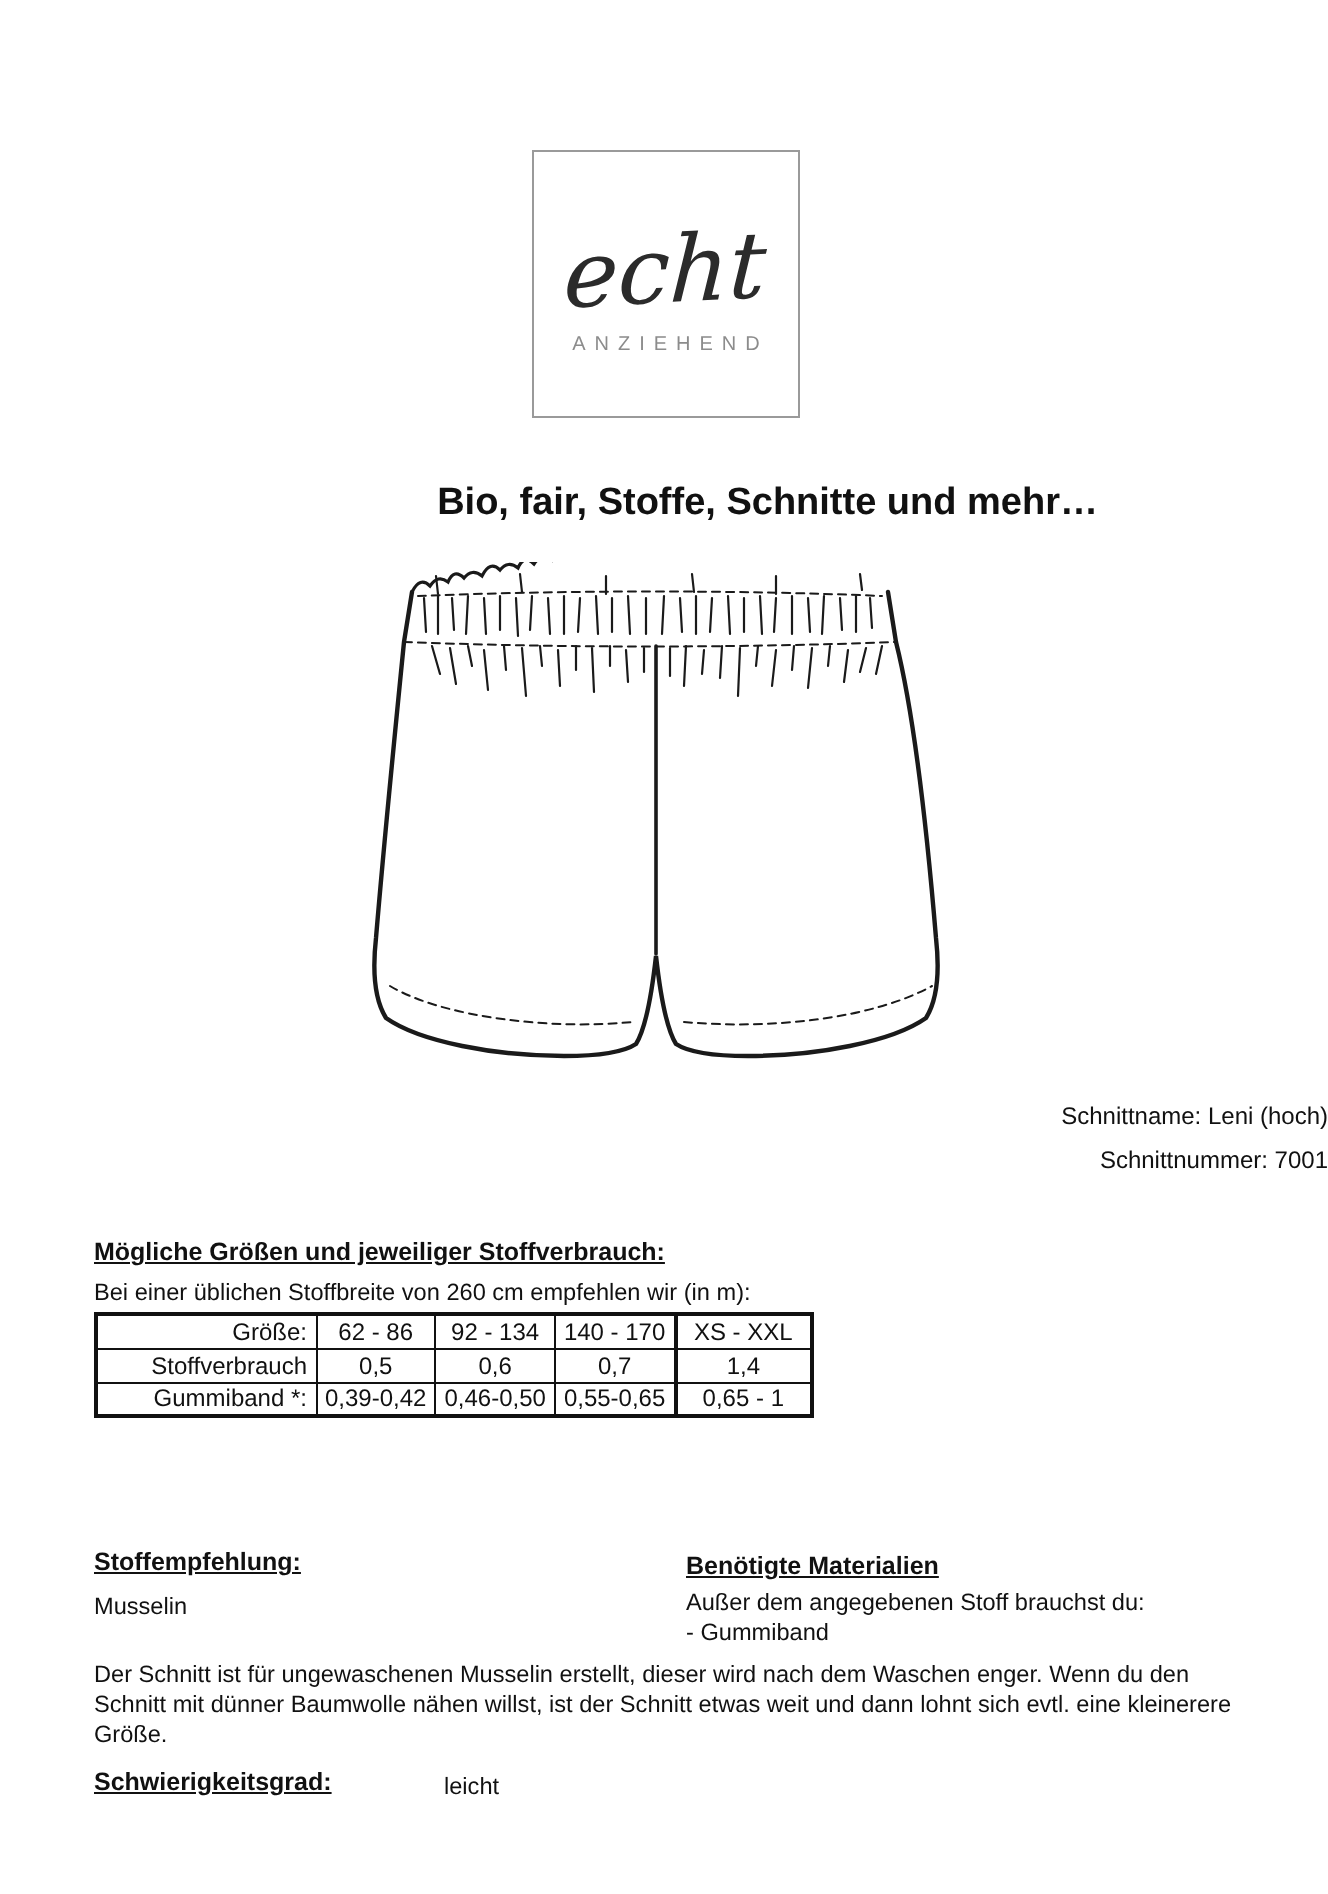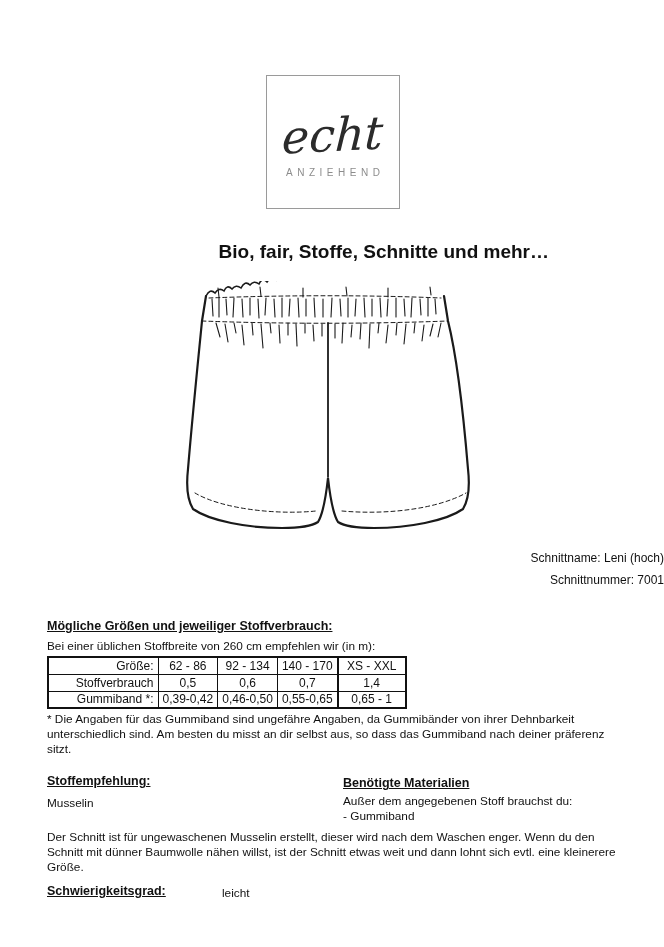--- a/index.html
+++ b/index.html
@@ -202,21 +202,20 @@
       <tr>
         <td>Gummiband *:</td>
         <td>0,39-0,42</td>
         <td>0,46-0,50</td>
         <td>0,55-0,65</td>
         <td>0,65 - 1</td>
       </tr>
     </tbody>
   </table>
 
-  <div class="body-text footnote">* Die Angaben für das Gummiband sind ungefähre Angaben, da Gummibänder von ihrer Dehnbarkeit unterschiedlich sind. Am besten du misst an dir selbst aus, so dass das Gummiband nach deiner präferenz sitzt.</div>
 
   <div class="h-underline fabric-title">Stoffempfehlung:</div>
   <div class="body-text fabric-value">Musselin</div>
 
   <div class="h-underline materials-title">Benötigte Materialien</div>
   <div class="body-text materials-intro">Außer dem angegebenen Stoff brauchst du:</div>
   <div class="body-text materials-item">- Gummiband</div>
 
   <div class="body-text note">Der Schnitt ist für ungewaschenen Musselin erstellt, dieser wird nach dem Waschen enger. Wenn du den Schnitt mit dünner Baumwolle nähen willst, ist der Schnitt etwas weit und dann lohnt sich evtl. eine kleinerere Größe.</div>
 

